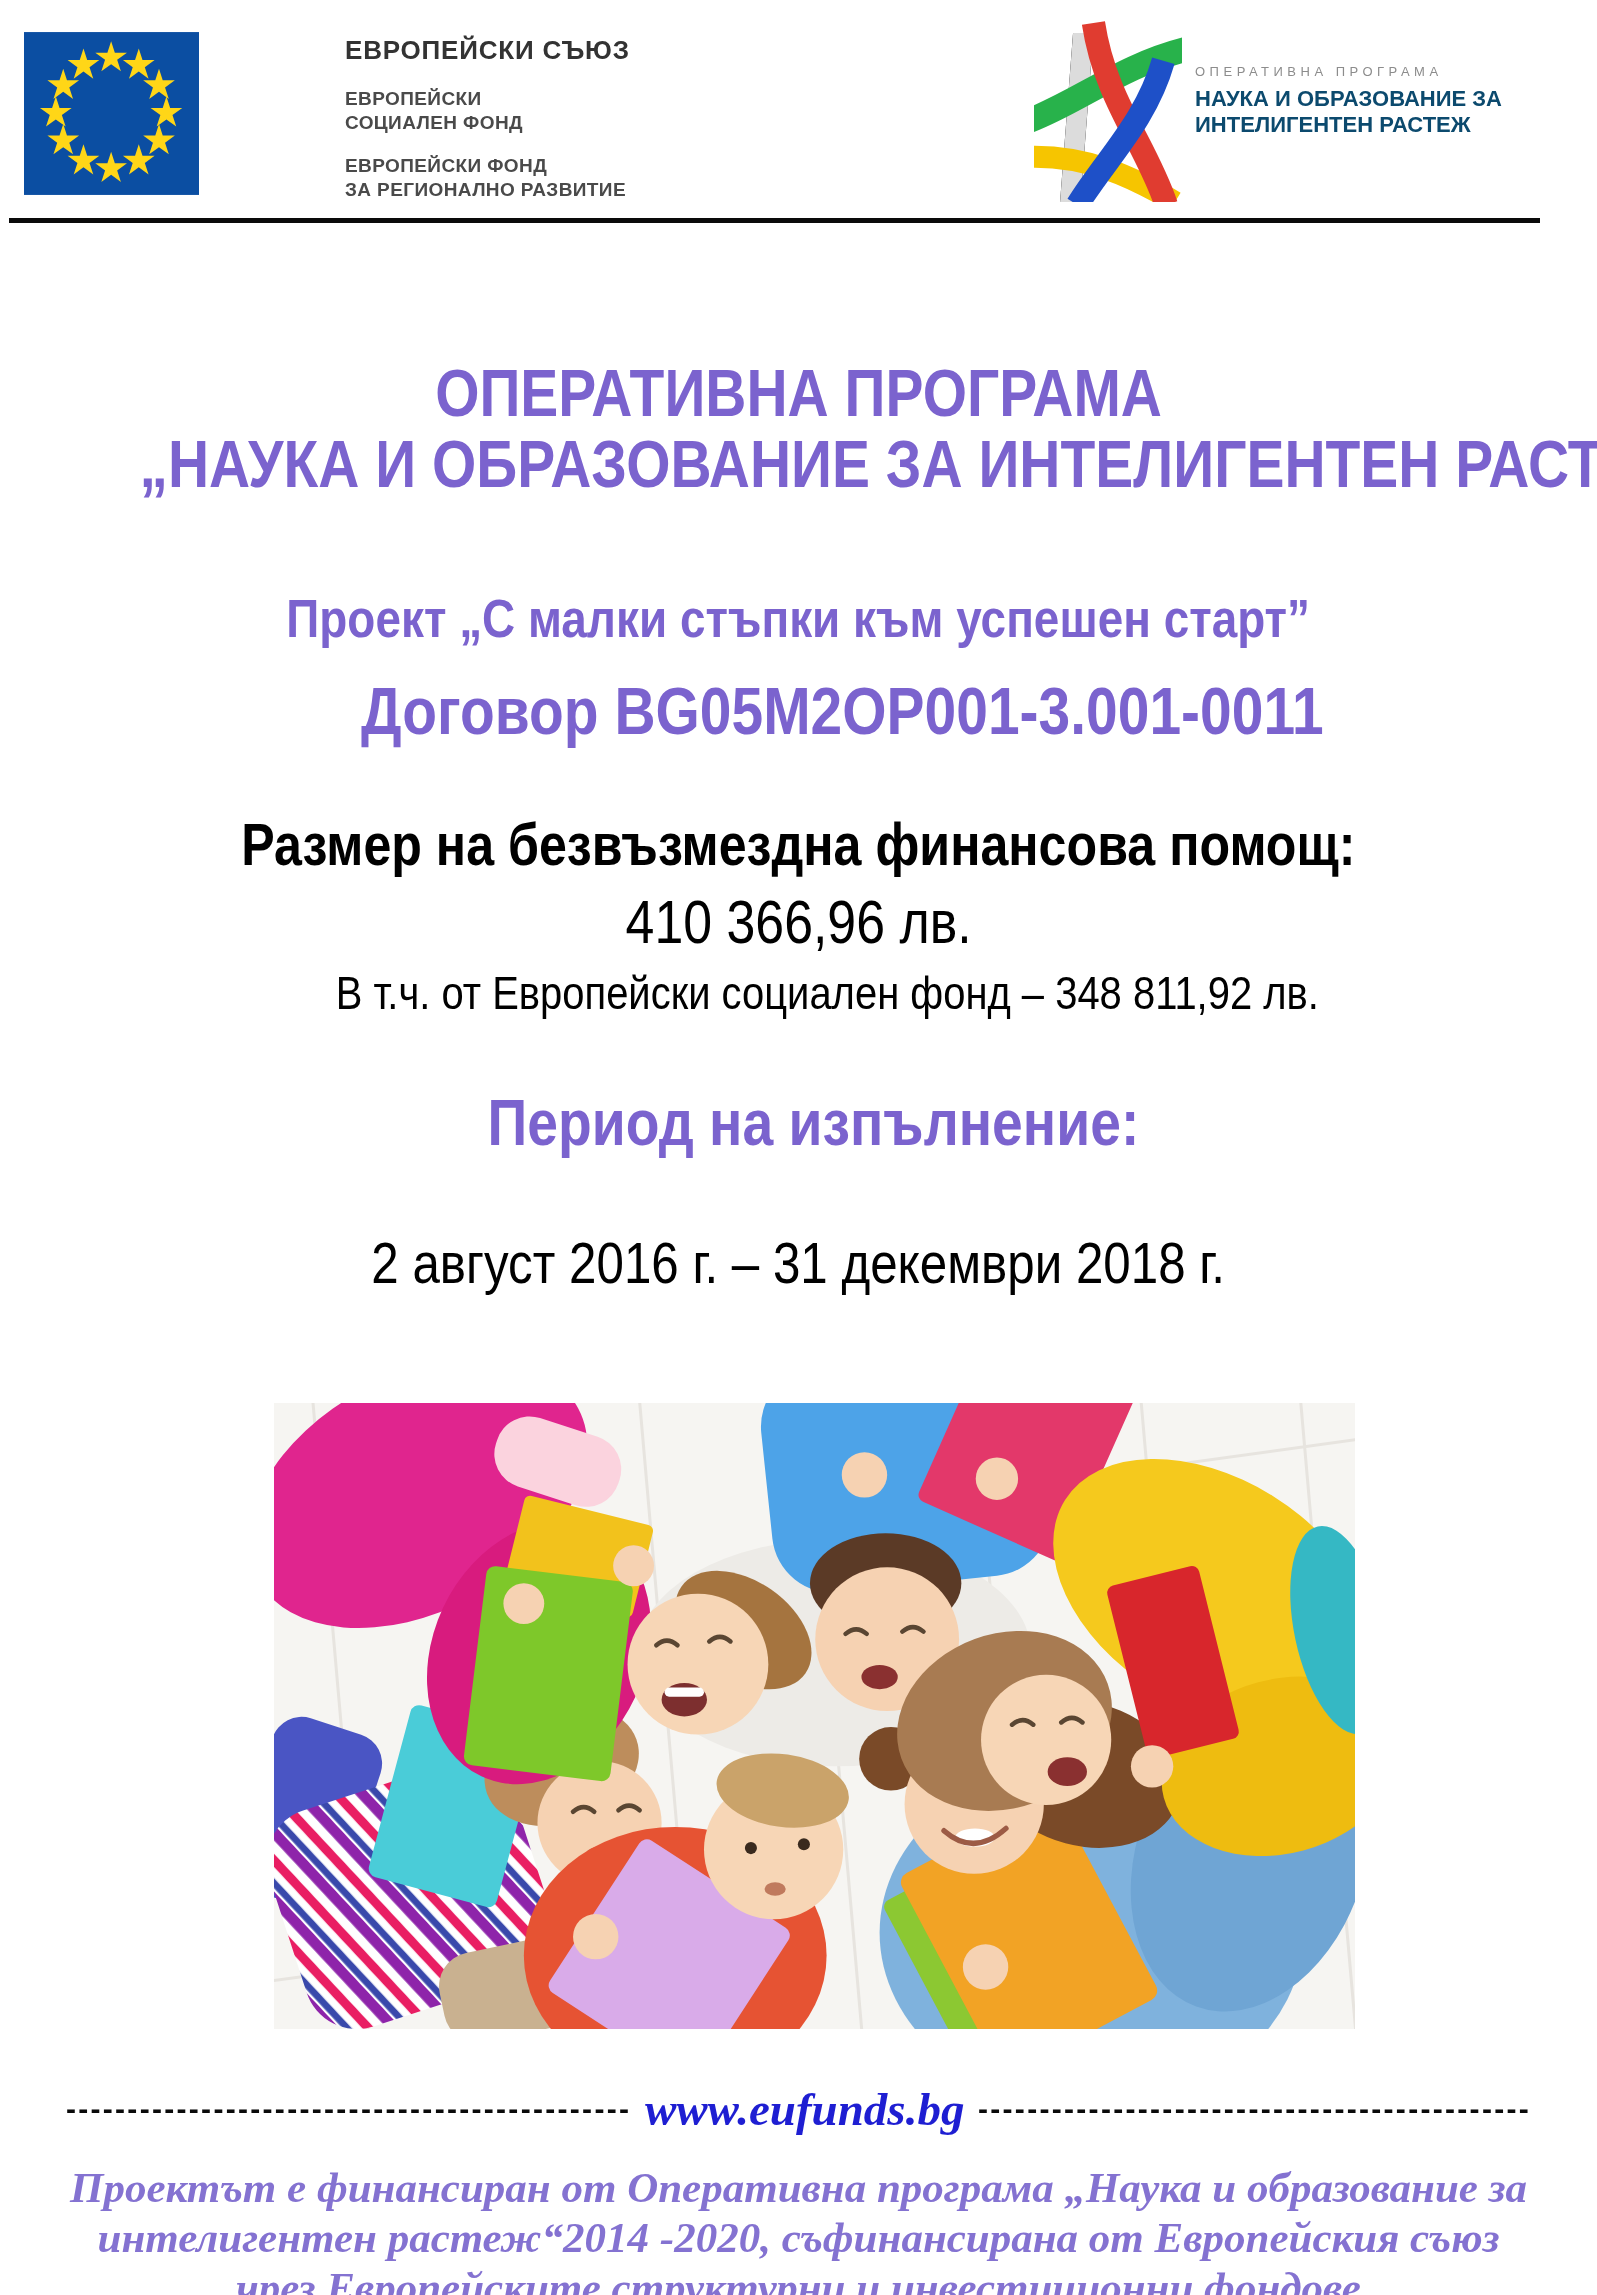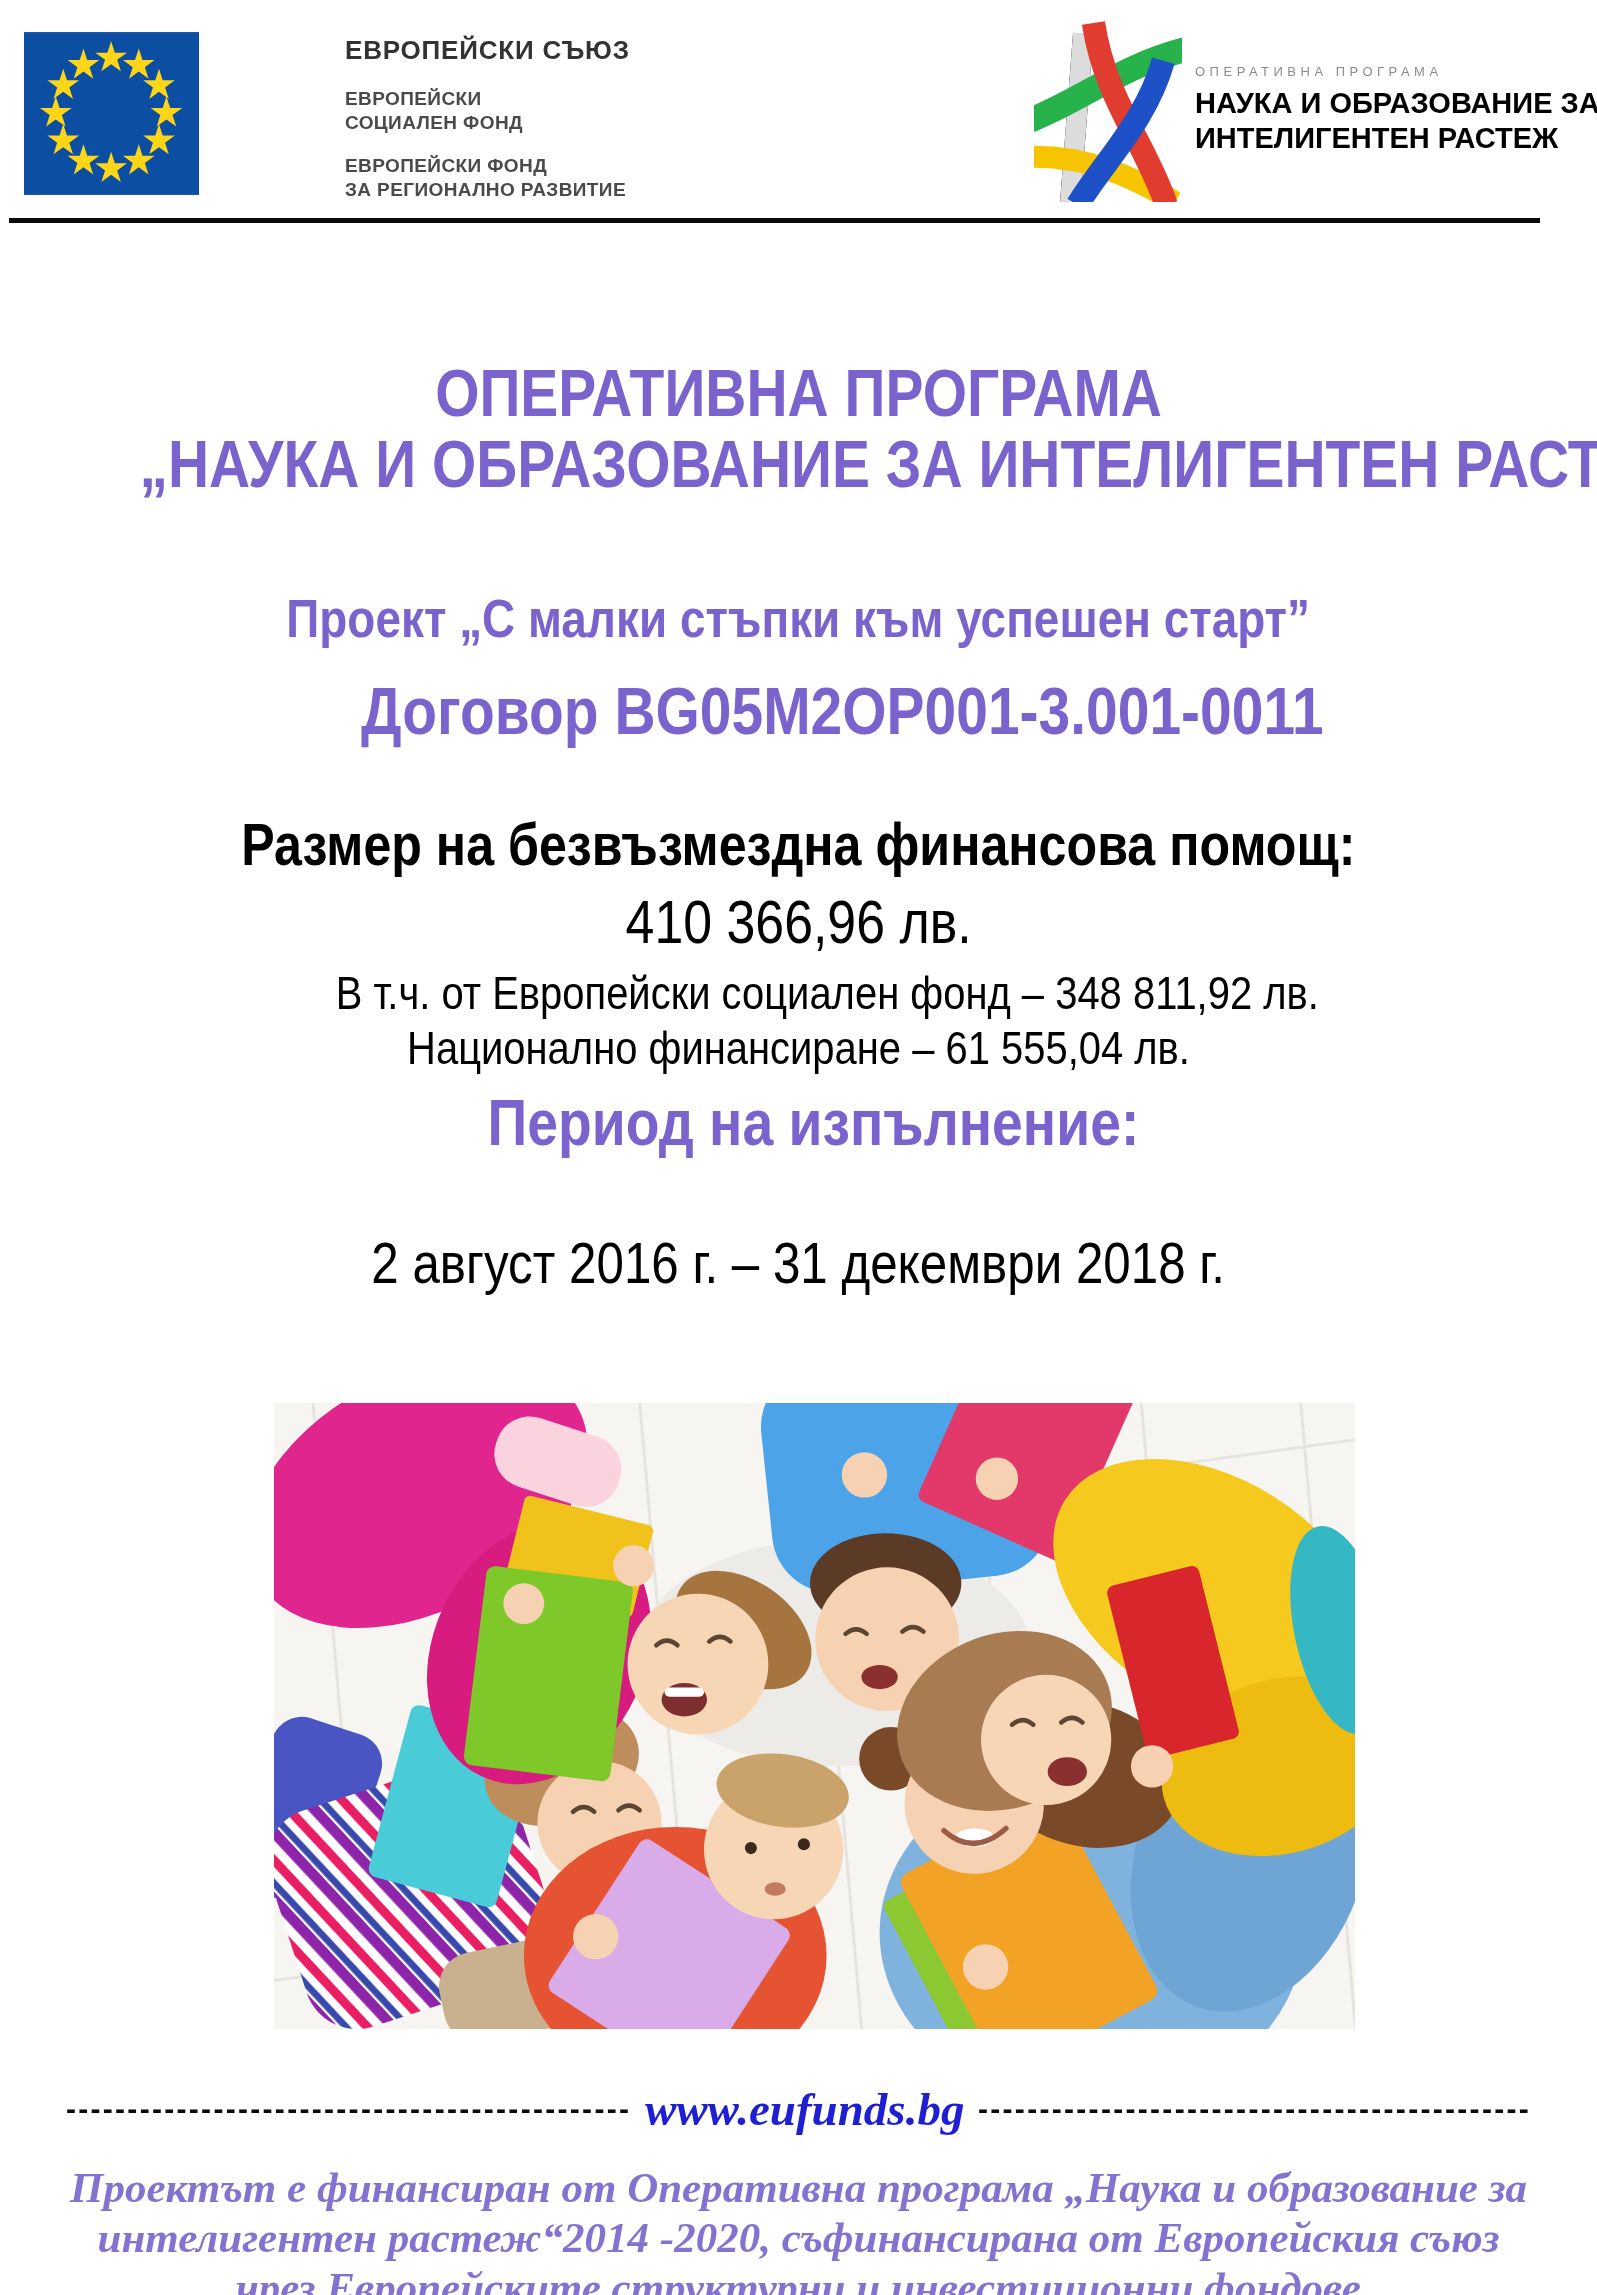--- a/index.html
+++ b/index.html
@@ -10,21 +10,21 @@
   .eu-flag{position:absolute;left:24px;top:32px;width:175px;height:163px;display:block;}
   .eu-text{position:absolute;left:345px;top:35px;color:#3a3a3a;}
   .eu-title{font-size:26px;font-weight:bold;letter-spacing:0.8px;color:#333333;}
   .eu-sub{font-size:19px;font-weight:bold;line-height:1.25;color:#4a4a4a;letter-spacing:0.4px;}
   .eu-sub1{margin-top:21px;}
   .eu-sub2{margin-top:19.7px;}
   .op-logo{position:absolute;left:1034px;top:19.7px;width:530px;height:189px;}
   .op-ribbons{position:absolute;left:0;top:0;width:148px;height:182px;display:block;}
   .op-text{position:absolute;left:161px;top:44px;width:356px;}
   .op-eyebrow{font-size:13px;letter-spacing:4.5px;color:#8c8c8c;margin-bottom:7.6px;white-space:nowrap;}
-  .op-title{font-size:29px;font-weight:bold;color:#000000;line-height:1.18;white-space:nowrap;}
+  .op-title{font-size:22px;font-weight:bold;color:#0c4a6e;line-height:1.18;white-space:nowrap;}
   .rule{position:absolute;top:218px;left:9px;width:1531px;height:4.5px;background:#0a0a0a;}
   
   .row{position:absolute;left:0;width:1597px;text-align:center;line-height:1;white-space:nowrap;}
   .cond{display:inline-block;transform:scaleX(0.85);transform-origin:50% 50%;white-space:nowrap;}
   .purple-h{color:#7b63ce;font-weight:bold;}
   .t1{top:359px;font-size:67px;}
   .t2{top:430px;font-size:67px;}
   .p1{top:591px;font-size:54px;}
   .p2{top:677px;font-size:67px;padding-left:44px;}
   .g1{top:816px;font-size:59px;font-weight:bold;color:#000;}
@@ -119,23 +119,20 @@
   </div>
 
   <div class="row g1">
     <span class="cond">Размер на безвъзмездна финансова помощ:</span>
   </div>
   <div class="row g2">
     <span class="cond">410 366,96 лв.</span>
   </div>
   <div class="row g3">
     <span class="cond">В т.ч. от Европейски социален фонд – 348 811,92 лв.</span>
-  </div>
-  <div class="row g4">
-    <span class="cond">Национално финансиране – 61 555,04 лв.</span>
   </div>
 
   <div class="row per1">
     <span class="cond purple-h">Период на изпълнение:</span>
   </div>
   <div class="row per2">
     <span class="cond">2 август 2016 г. – 31 декември 2018 г.</span>
   </div>
 
   <svg class="photo" viewBox="0 0 1428 827" aria-hidden="true">

